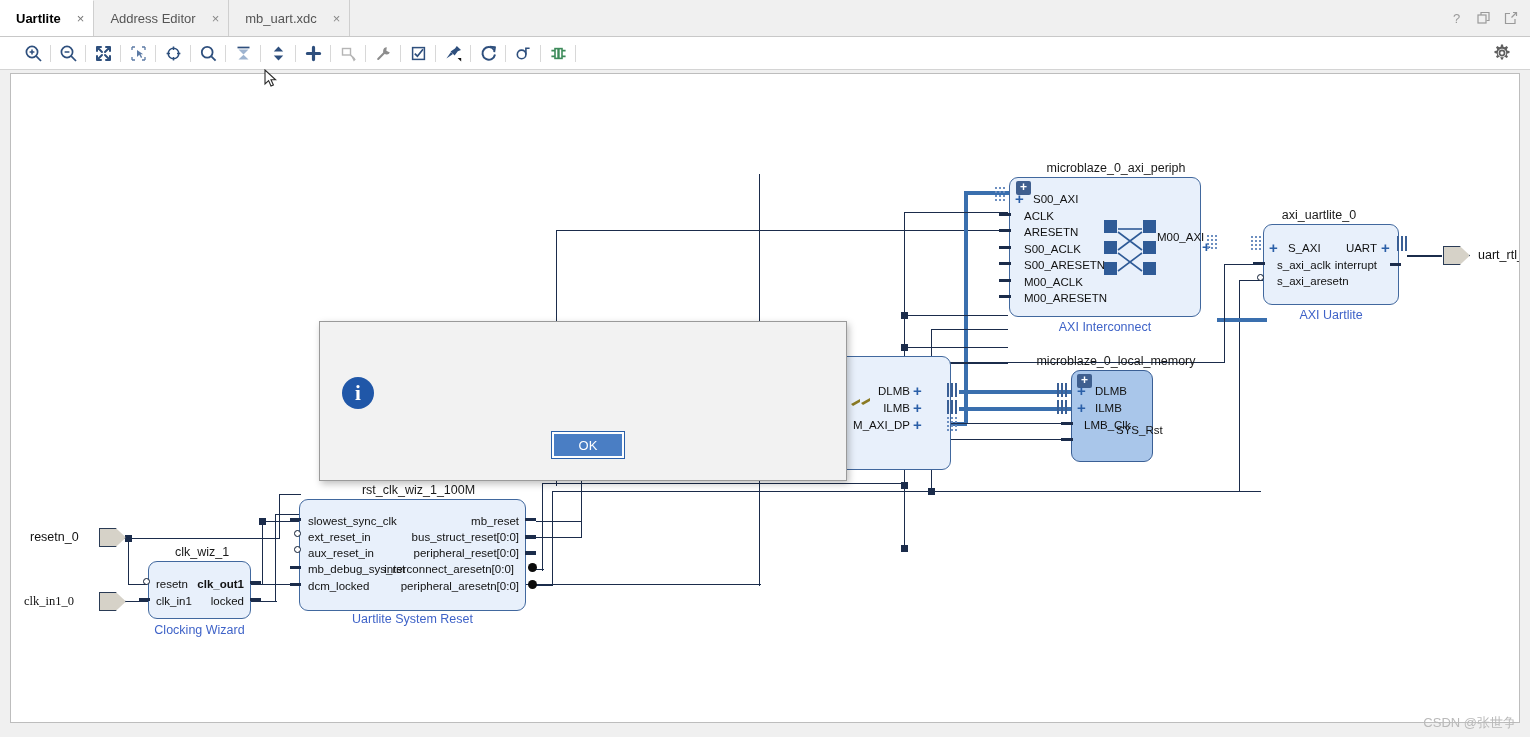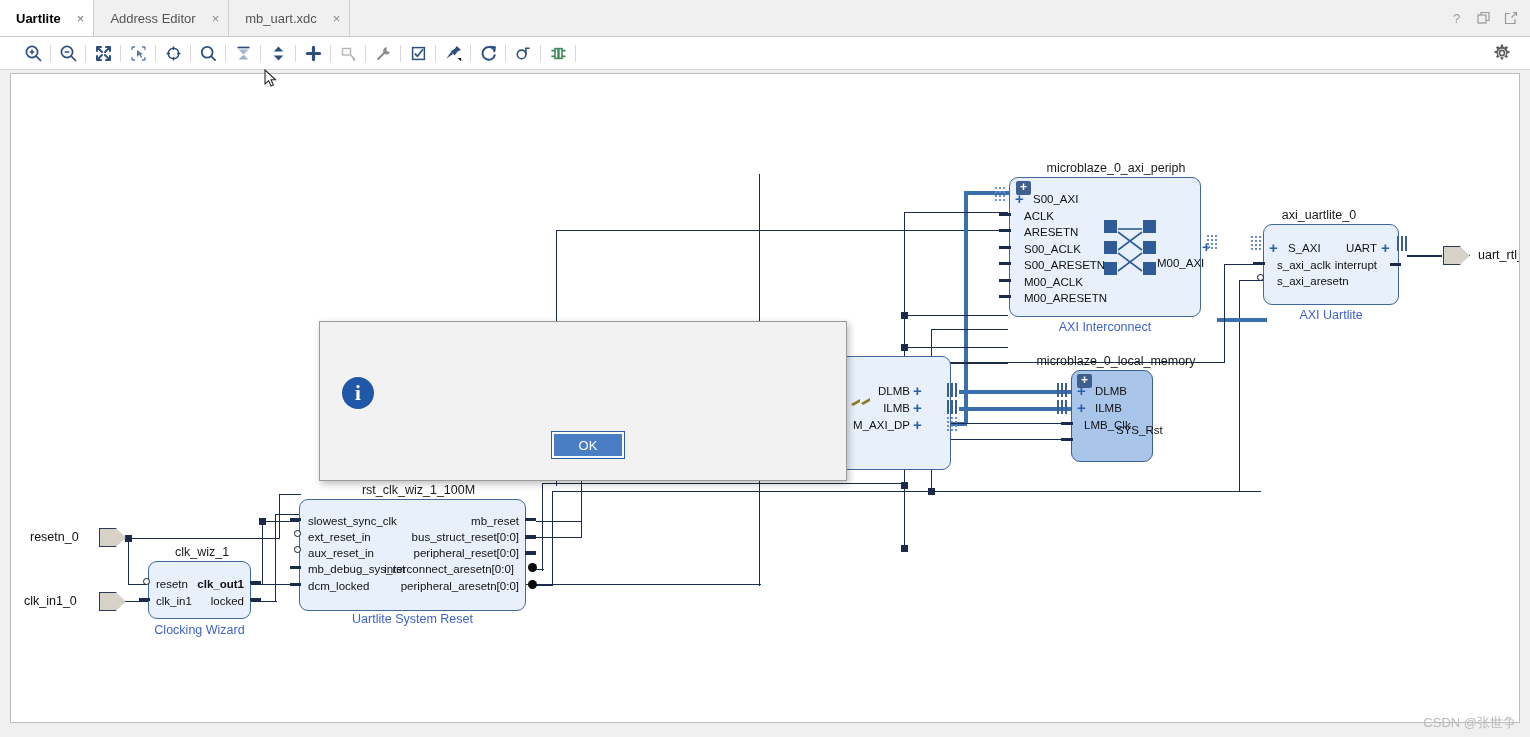--- a/index.html
+++ b/index.html
@@ -594,21 +594,21 @@
             <rect x="43" y="2" width="11" height="11"></rect>
           <rect x="4" y="23" width="11" height="11"></rect>
             <rect x="43" y="23" width="11" height="11"></rect>
           <rect x="4" y="44" width="11" height="11"></rect>
             <rect x="43" y="44" width="11" height="11"></rect>
           <path d="M17 10 L41 10" stroke-width="1.6"></path>
           <path d="M17 13 L41 31 M17 31 L41 13" stroke-width="1.6" fill="none"></path>
           <path d="M17 34 L41 52 M17 52 L41 34" stroke-width="1.6" fill="none"></path>
         </svg>
       </div>
-      <div class="pin" style="left:1146px;top:183px;">M00_AXI</div>
+      <div class="pin" style="left:1146px;top:157px;">M00_AXI</div>
       <div class="plus" style="left:1191px;top:167px;">+</div>
       <div class="busdot" style="left:1196px;top:161px;height:14px;">
           <i style="height:14px"></i>
           <i style="height:14px"></i>
           <i style="height:14px"></i>
         </div>
       <div class="blk-sub" style="left:998px;top:246px;width:192px;">AXI Interconnect</div>
 
       <div class="blk-title" style="left:1213px;top:134px;width:190px;">axi_uartlite_0</div>
       <div class="blk" style="left:1252px;top:150px;width:136px;height:81px;"></div>
@@ -692,21 +692,21 @@
       <div class="stub" style="left:128px;top:524px;width:11px;"></div>
       <div class="pin right" style="left:177px;top:504px;width:56px;font-weight:bold;">clk_out1</div>
       <div class="pin right" style="left:177px;top:521px;width:56px;">locked</div>
       <div class="stub" style="left:239px;top:507px;width:11px;"></div>
       <div class="stub" style="left:239px;top:524px;width:11px;"></div>
       <div class="blk-sub" style="left:137px;top:549px;width:103px;">Clocking Wizard</div>
 
       <div class="port" style="left:88px;top:454px;"></div>
       <div class="port-label" style="left:19px;top:456px;">resetn_0</div>
       <div class="port" style="left:88px;top:518px;"></div>
-      <div class="port-label" style="left:13px;top:520px;">clk_in1_0</div>
+      <div class="port-label" style="left:13px;top:520px;font-family:Liberation Serif, serif;">clk_in1_0</div>
 
       <div class="dlg" style="left:308px;top:247px;">
         <div class="dlg-body">
           <div class="dlg-info">i</div>
           <div class="dlg-ok">OK</div>
         </div>
       </div>
 
     </div>
   </div>

